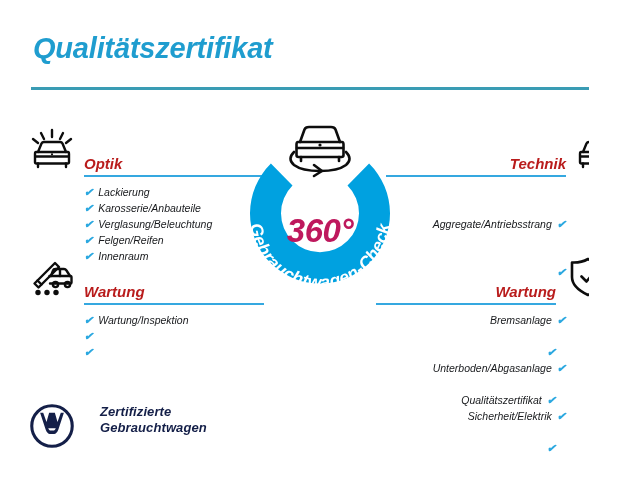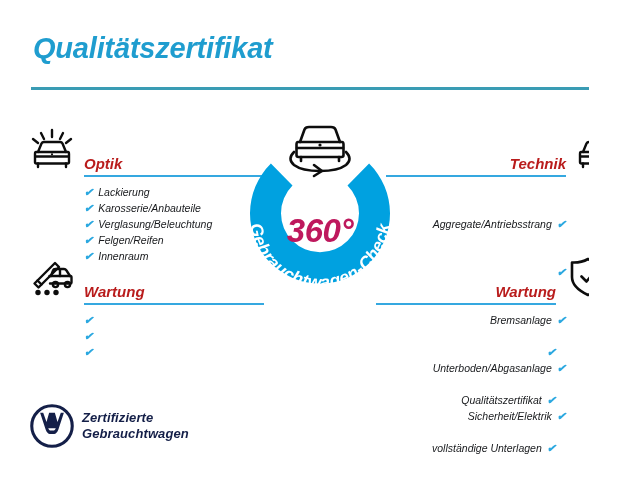--- a/index.html
+++ b/index.html
@@ -150,22 +150,21 @@
     width: 84px;
     height: 62px;
   }
 
   
   .footer {
     position: absolute;
     left: 30px;
     top: 404px;
     display: flex;
-    align-items: center;
-    gap: 8px;
+    gap: 26px;
   }
   .vw-mark { width: 44px; height: 44px; display: block; }
   .vw-text {
     font-size: 13px;
     font-weight: bold;
     color: #141f48;
     line-height: 16px;
     letter-spacing: 0.1px;
   }
 </style>
@@ -236,20 +235,21 @@
           <circle cx="18" cy="36.5" r="2.7" fill="#0d0d0d" stroke="none"></circle>
           <circle cx="27" cy="36.5" r="2.7" fill="#0d0d0d" stroke="none"></circle>
         </svg>
       </div>
       <div class="quad-title">Wartung</div>
       <div class="quad-underline"></div>
     </div>
     <ul class="quad-list">
       <li>
           <span class="check">✔</span>
+          <span>Wartung/Inspektion</span>
         </li>
       <li>
           <span class="check">✔</span>
         </li>
       <li>
           <span class="check">✔</span>
         </li>
     </ul>
   </div>
 
@@ -306,21 +306,20 @@
     </div>
     <ul class="quad-list">
       <li>
           <span class="check">✔</span>
         </li>
       <li>
           <span>Qualitätszertifikat</span>
           <span class="check">✔</span>
         </li>
       <li>
-          <span>vollständige Unterlagen</span>
           <span class="check">✔</span>
         </li>
     </ul>
   </div>
 
   <div class="badge">
     <svg width="192" height="192" viewBox="0 0 192 192">
       <defs>
         <path id="arcPath" d="M 26 96 A 70 70 0 0 0 166 96"></path>
       </defs>

